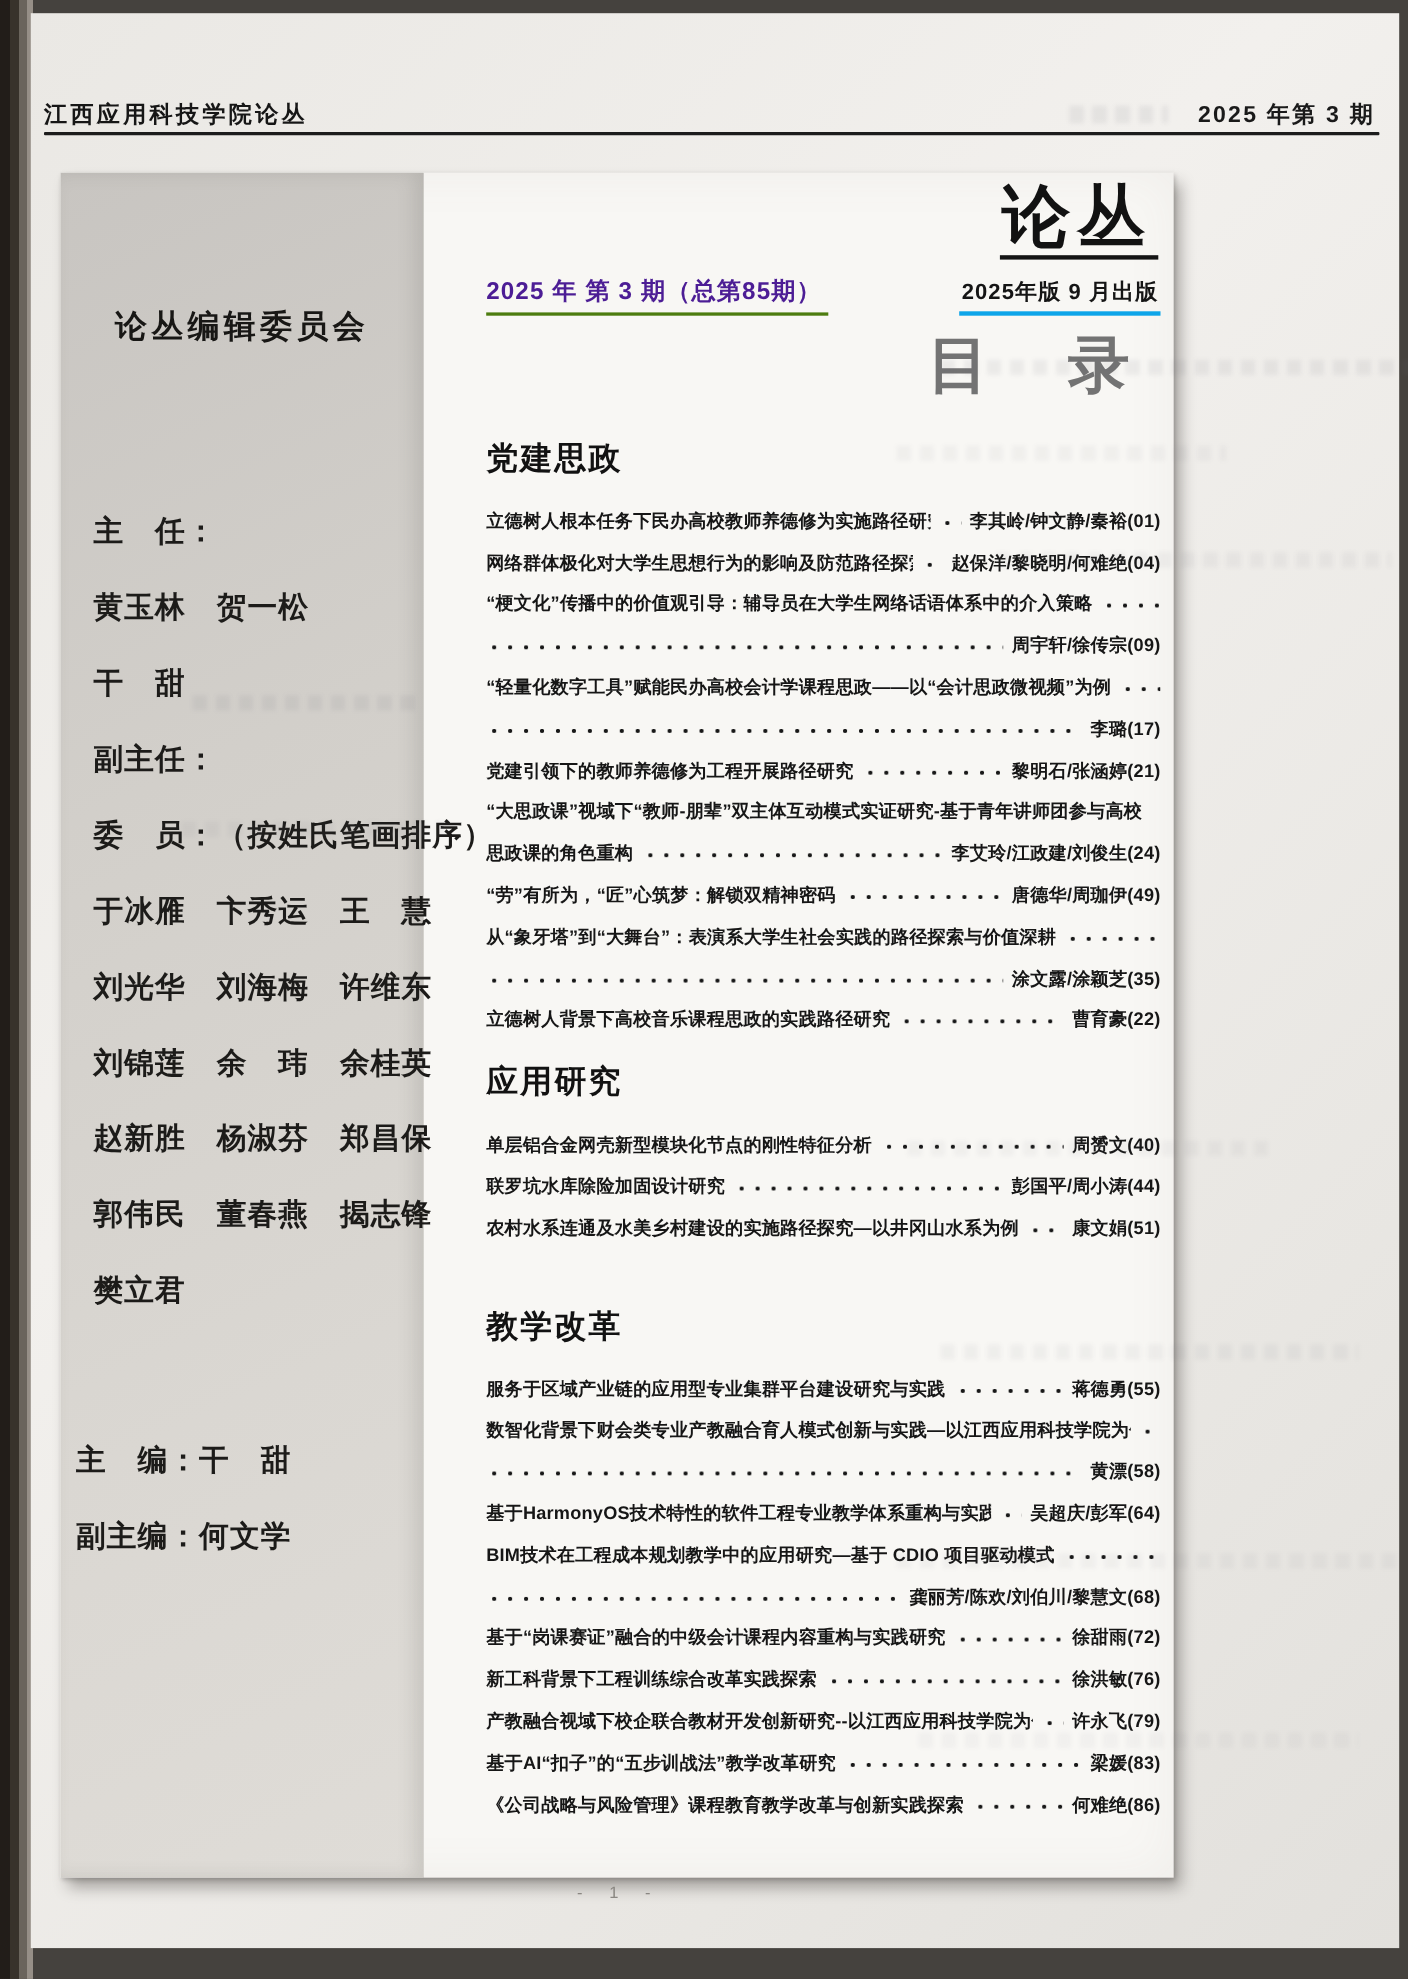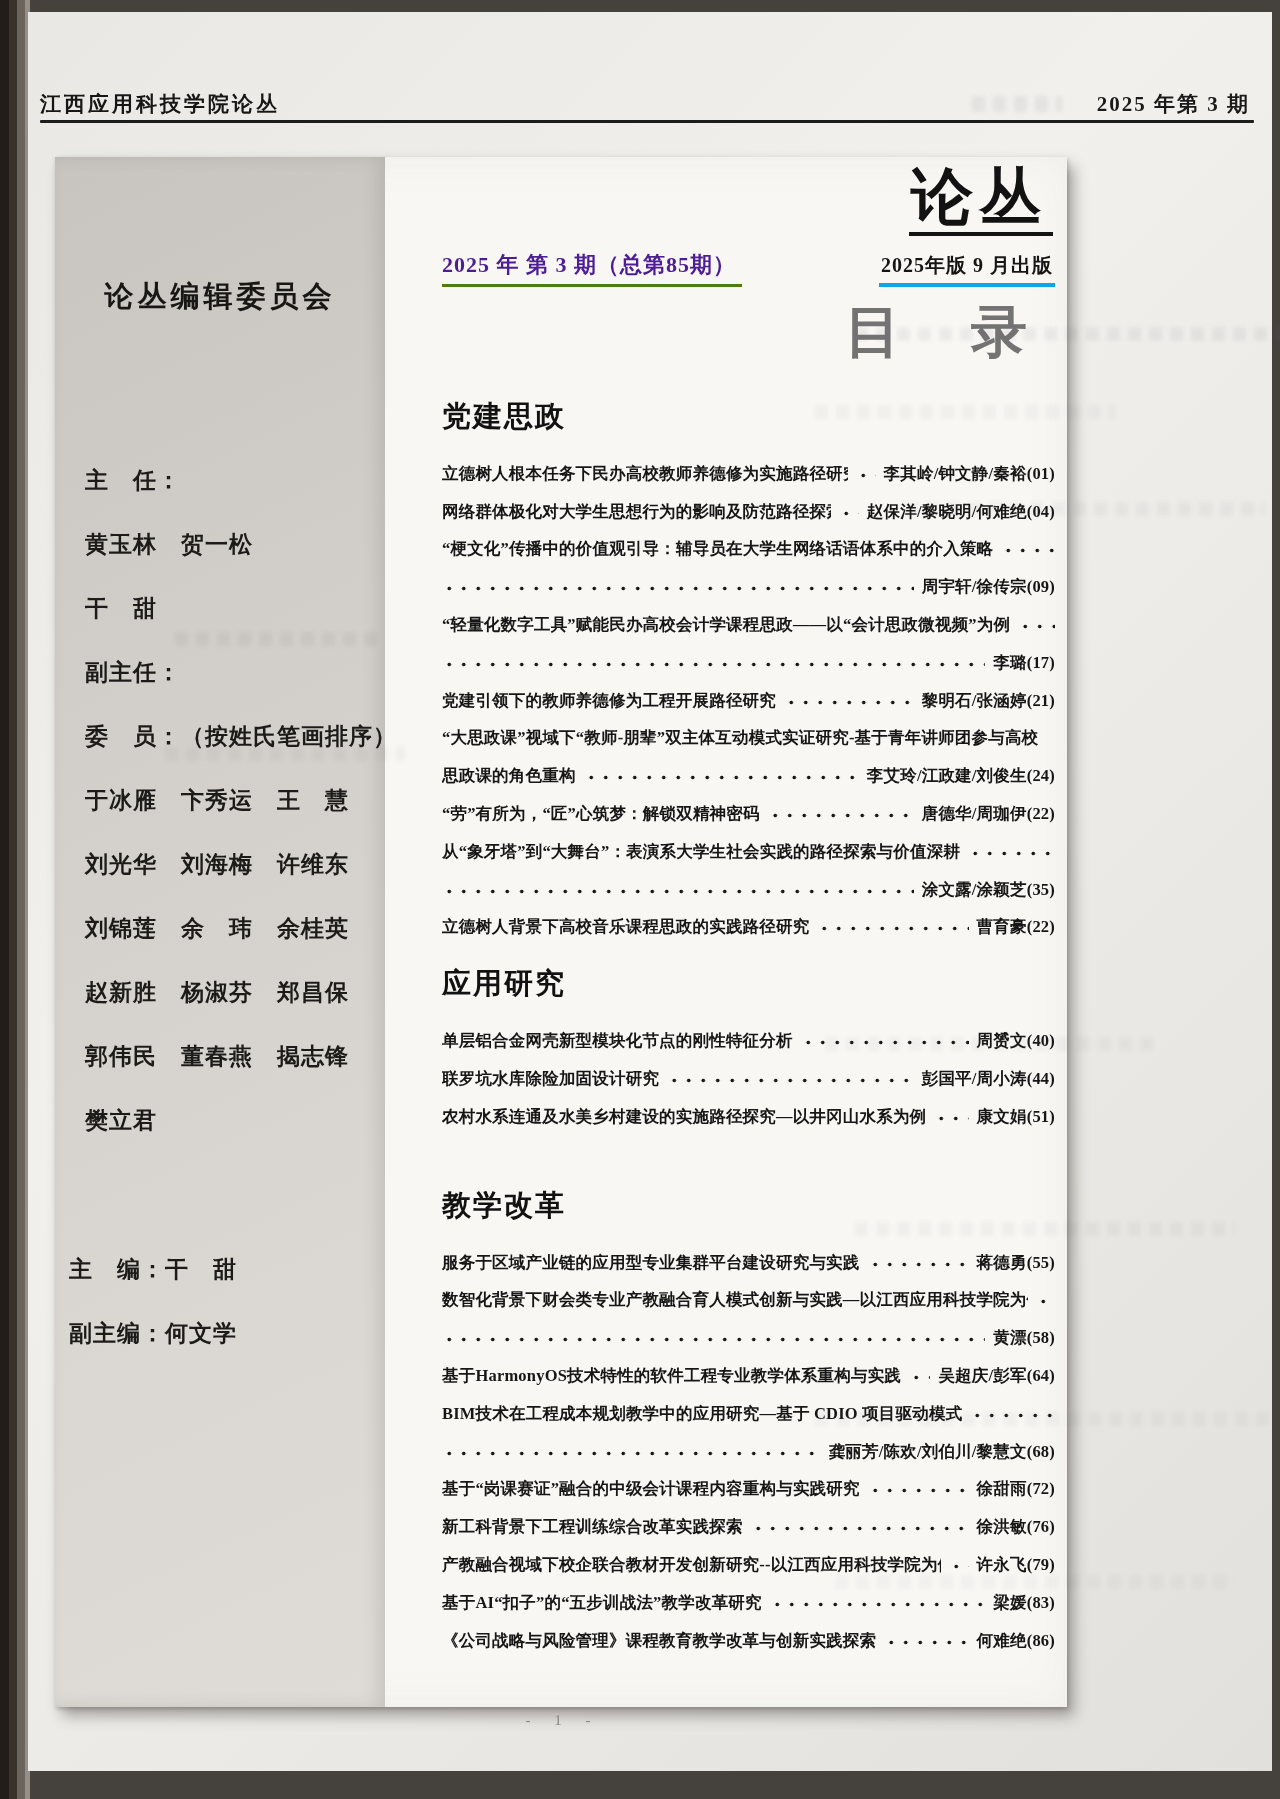--- a/index.html
+++ b/index.html
@@ -1,17 +1,17 @@
 <!DOCTYPE html>
 <html><head>
 <meta charset="utf-8">
 <style>
   html,body{margin:0;padding:0;background:#3c3936;}
   body{font-family:"Liberation Sans", sans-serif;}
-  .photo{position:relative;width:1280px;height:1799px;background:#45423e;overflow:hidden;font-family:Liberation Serif, serif;}
+  .photo{position:relative;width:1280px;height:1799px;background:#45423e;overflow:hidden;}
   
   .spine{position:absolute;left:0;top:0;width:30px;height:100%;
     background:linear-gradient(90deg,#221d19 0 9px,#38322b 9px 17px,#6a645c 17px 25px,#968f87 25px 30px);}
   
   .page{position:absolute;left:28px;top:12px;right:8px;bottom:28px;
     background:linear-gradient(135deg,#eae8e4 0%,#f2f0ed 38%,#e8e6e2 78%,#e2e0dc 100%);}
   
   .page-header{position:absolute;top:78px;left:12px;right:22px;display:flex;justify-content:space-between;align-items:flex-end;}
   .journal-name{font-size:21px;font-weight:900;letter-spacing:3px;color:#161616;}
   .header-issue{font-size:21px;font-weight:900;letter-spacing:2px;color:#1a1a1a;position:relative;}
@@ -19,21 +19,21 @@
   
   .content-box{position:absolute;left:27px;top:145px;width:1012px;height:1550px;background:#f8f7f4;
     box-shadow:7px 9px 13px rgba(50,46,42,.38), 1px 2px 4px rgba(50,46,42,.25), inset 0 0 46px rgba(125,118,108,.07);
     display:flex;}
   
   .committee-panel{position:relative;width:330px;flex:0 0 330px;
     background:linear-gradient(155deg,#c8c5c1 0%,#d2cfca 35%,#dad7d2 70%,#dfdcd7 100%);
     box-shadow:inset -8px 0 16px rgba(90,84,78,.16);padding-top:120px;box-sizing:border-box;}
   .com-title{font-size:29px;font-weight:900;letter-spacing:4px;text-align:center;color:#181715;}
   .com-list{margin-top:148px;padding-left:30px;}
-  .com-line{font-size:23px;font-weight:700;letter-spacing:1px;color:#1c1b19;margin-bottom:33px;white-space:nowrap;}
+  .com-line{font-size:27px;font-weight:700;letter-spacing:1px;color:#1c1b19;margin-bottom:33px;white-space:nowrap;}
   .com-editors{margin-top:118px;padding-left:14px;}
   
   .toc-panel{position:relative;flex:1 1 auto;padding:8px 12px 0 57px;box-sizing:border-box;}
   .masthead-title{text-align:right;margin-right:2px;}
   .masthead-title span{display:inline-block;font-size:62px;line-height:1.05;font-weight:900;letter-spacing:6px;
     color:#121212;border-bottom:4px solid #141414;padding:0 6px 2px 2px;}
   .issue-row{display:flex;justify-content:space-between;align-items:flex-end;margin-top:14px;}
   .issue-left{font-size:22px;font-weight:700;letter-spacing:1px;color:#4c1d95;border-bottom:3px solid #4d7c0f;padding:0 6px 4px 0;}
   .issue-right{font-size:20px;font-weight:700;letter-spacing:1px;color:#151515;border-bottom:4px solid #0ea5e9;padding:0 2px 4px 2px;}
   .toc-title{text-align:right;font-size:56px;font-weight:900;letter-spacing:28px;margin:8px 0 0 28px;color:#737373;}
@@ -163,21 +163,21 @@
                 <span class="toc-left">“大思政课”视域下“教师-朋辈”双主体互动模式实证研究-基于青年讲师团参与高校</span>
               </div>
               <div class="toc-row">
                 <span class="toc-left">思政课的角色重构</span>
                 <span class="leader"></span>
                 <span class="toc-right">李艾玲/江政建/刘俊生(24)</span>
               </div>
               <div class="toc-row">
                 <span class="toc-left">“劳”有所为，“匠”心筑梦：解锁双精神密码</span>
                 <span class="leader"></span>
-                <span class="toc-right">唐德华/周珈伊(22)</span>
+                <span class="toc-right">唐德华/周珈伊(49)</span>
               </div>
               <div class="toc-row">
                 <span class="toc-left">从“象牙塔”到“大舞台”：表演系大学生社会实践的路径探索与价值深耕</span>
                 <span class="leader flush-right"></span>
               </div>
               <div class="toc-row">
                 <span class="toc-left"></span>
                 <span class="leader flush-left"></span>
                 <span class="toc-right">涂文露/涂颖芝(35)</span>
               </div>

